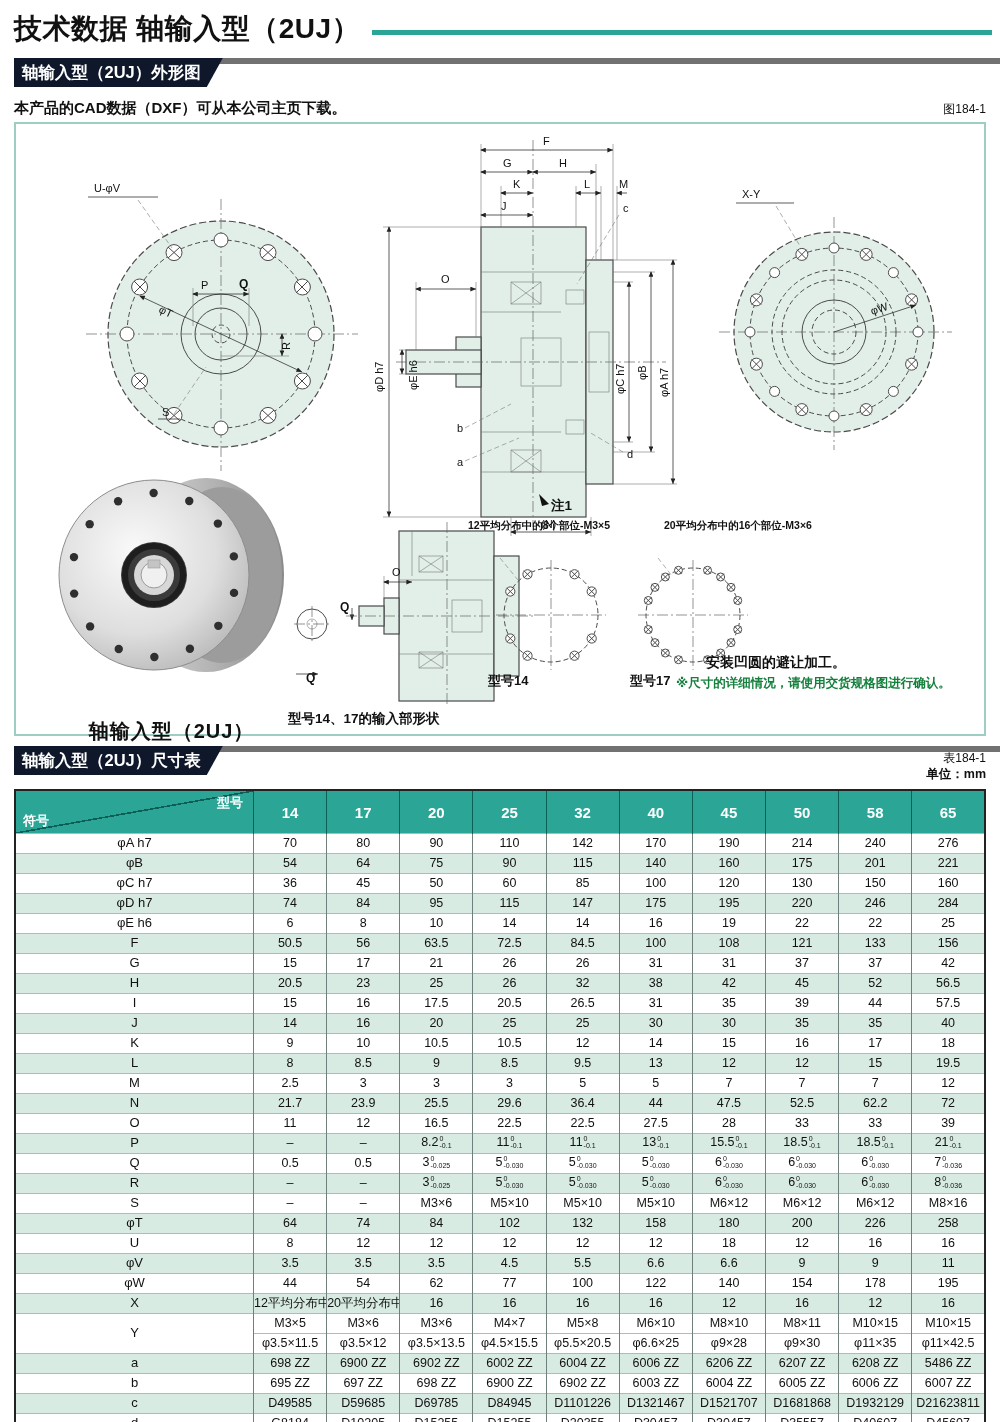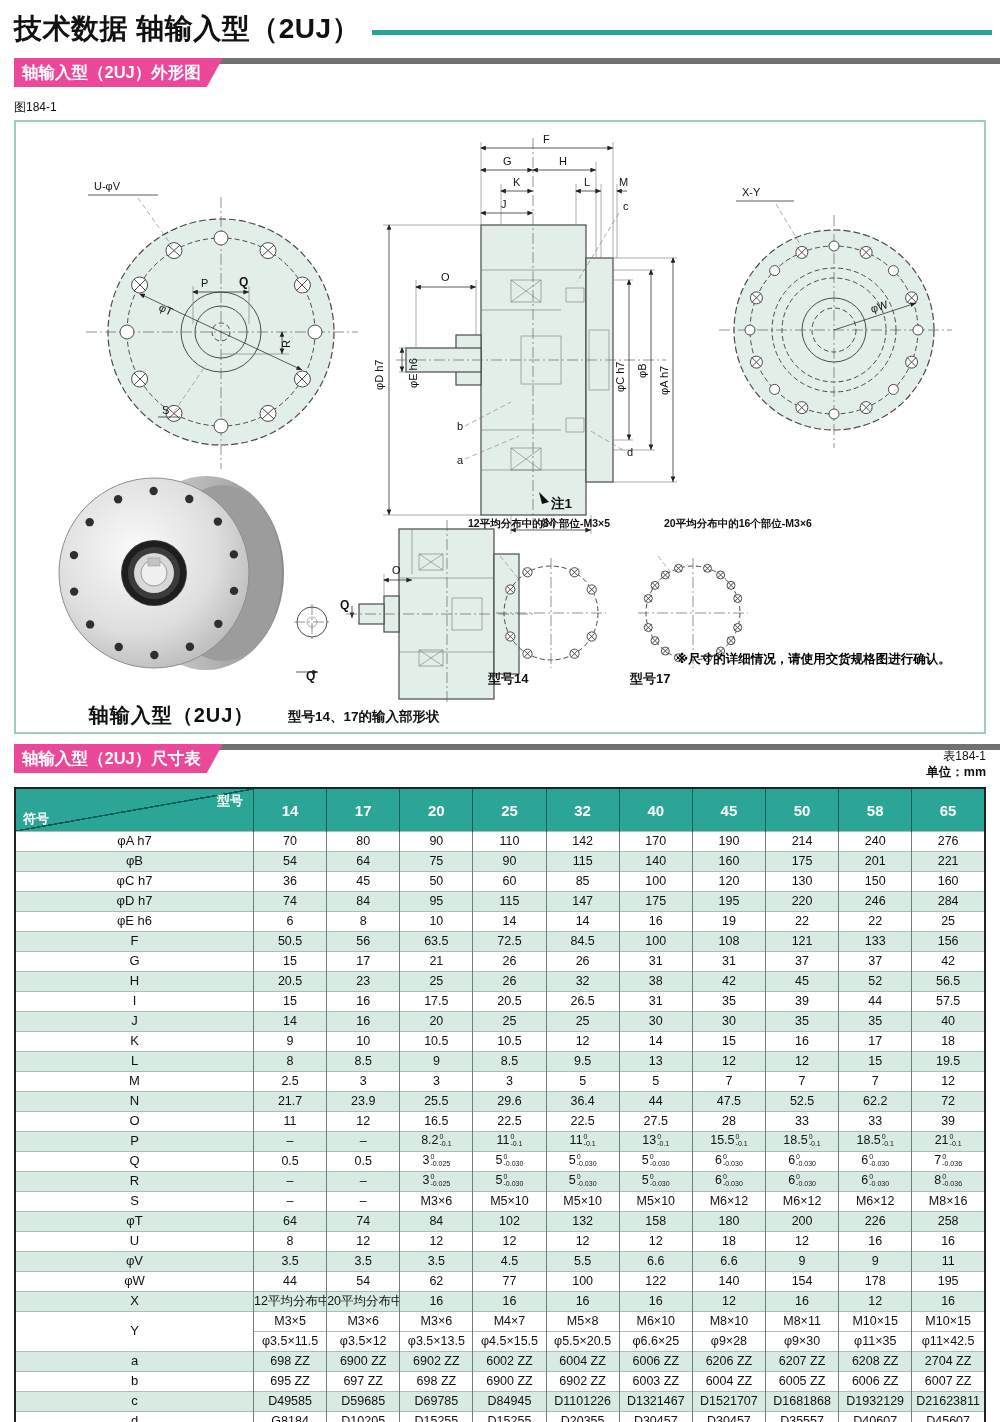--- a/index.html
+++ b/index.html
@@ -5,21 +5,21 @@
   html,body{margin:0;padding:0;background:#fff;}
   .page{position:relative;width:1000px;height:1422px;background:#fff;overflow:hidden;
         font-family:"Liberation Sans","DejaVu Sans",sans-serif;color:#111;}
   
   .title-row{display:flex;align-items:center;padding:10px 8px 0 14px;}
   .page-title{font-size:28px;font-weight:bold;margin:0;white-space:nowrap;letter-spacing:0.5px;}
   .title-line{flex:1;height:5px;background:#2aa596;margin-left:12px;margin-top:6px;}
   
   .section-bar{position:relative;height:32px;margin-top:10px;}
   .section-bar .graybar{position:absolute;left:14px;right:0;top:0;height:6px;background:#717171;}
-  .section-label{position:absolute;left:14px;top:0;height:29px;line-height:29px;background:#ec4899;color:#fff;
+  .section-label{position:absolute;left:14px;top:0;height:29px;line-height:29px;background:#0f172a;color:#fff;
     font-size:16.5px;font-weight:bold;padding:0 22px 0 8px;
     clip-path:polygon(0 0,100% 0,calc(100% - 16px) 100%,0 100%);}
   .table-refs{position:absolute;right:14px;top:4px;text-align:right;font-size:12px;line-height:1.35;}
   .table-refs .unit{font-weight:bold;font-size:12.5px;}
   
   .cad-row{display:flex;justify-content:space-between;align-items:flex-end;margin:9px 14px 4px 14px;}
   .cad-note{font-size:15px;font-weight:bold;}
   .fig-ref{font-size:12px;}
   
   .figure-box{position:relative;margin:0 14px;height:610px;border:2px solid #9ecdc3;background:#fff;}
@@ -31,21 +31,21 @@
   .cl{stroke:#666;fill:none;stroke-width:0.7;stroke-dasharray:11 3 2 3;}
   .dash{stroke-dasharray:5 3;}
   text.dl{font-size:11px;fill:#111;}
   text.dlb{font-size:12px;font-weight:bold;fill:#111;}
   .hole-note{position:absolute;font-size:10.5px;font-weight:bold;white-space:nowrap;}
   .model-cap{position:absolute;font-size:13px;font-weight:bold;}
   .shape-cap{position:absolute;font-size:13.5px;font-weight:bold;}
   .photo-cap{position:absolute;font-size:20px;font-weight:bold;text-align:center;letter-spacing:1px;}
   .fig-notes{position:absolute;font-size:14px;font-weight:bold;line-height:1.55;}
   .fig-notes .indent{padding-left:30px;}
-  .fig-notes .teal{color:#000000;font-size:12.5px;}
+  .fig-notes .teal{color:#15803d;font-size:12.5px;}
   
   table.dim{border-collapse:collapse;table-layout:fixed;width:972px;margin:3px 14px 0 14px;border:2px solid #222;}
   table.dim thead th{background:#2aa596;color:#fff;font-weight:bold;font-size:15px;height:42px;
     border-left:1px solid #0c6157;padding:0;}
   th.corner{position:relative;background:#2aa596;text-decoration:underline;}
   th.corner .diag{position:absolute;inset:0;
     background:linear-gradient(to bottom right,transparent calc(50% - 0.8px),#0c5f57 calc(50% - 0.8px),#0c5f57 calc(50% + 0.8px),transparent calc(50% + 0.8px));}
   th.corner .ct{position:absolute;top:3px;right:10px;font-size:13px;z-index:1;}
   th.corner .cb{position:absolute;bottom:3px;left:7px;font-size:13px;z-index:1;}
   table.dim tbody td{border-left:1px solid #6f7f7b;border-top:1px solid #aebcb7;text-align:center;
@@ -86,20 +86,21 @@
     <h1 class="page-title">技术数据 轴输入型（2UJ）</h1>
     <div class="title-line"></div>
   </div>
 
   <div class="section-bar">
     <div class="graybar"></div>
     <div class="section-label">轴输入型（2UJ）外形图</div>
   </div>
 
   <div class="cad-row">
+    <div class="cad-note">本产品的CAD数据（DXF）可从本公司主页下载。</div>
     <div class="fig-ref">图184-1</div>
   </div>
 
   <div class="figure-box">
 
     <svg style="left:30px;top:40px" width="330" height="330" viewBox="0 0 330 330">
       <circle cx="175" cy="170" r="113" class="fillp" stroke-dasharray="7 3"></circle>
       <line x1="40" y1="170" x2="312" y2="170" class="cl"></line>
       <line x1="175" y1="35" x2="175" y2="307" class="cl"></line>
       <circle cx="175" cy="170" r="94" class="ln dash"></circle>
@@ -330,21 +331,21 @@
           <circle cx="135.25309253952125" cy="28.96474173476564" r="4.2"></circle>
           <circle cx="163.8846335580457" cy="51.59228078241342" r="4.2"></circle>
           <circle cx="179.86303940678536" cy="84.40174909540555" r="4.2"></circle>
         </g>
       <circle cx="100" cy="103" r="33" fill="#3b3b3b"></circle>
       <circle cx="100" cy="103" r="29" fill="none" stroke="#1e1e1e" stroke-width="6"></circle>
       <circle cx="100" cy="103" r="20" fill="#d8d8d8"></circle>
       <circle cx="100" cy="103" r="13" fill="#f0f0f0" stroke="#9a9a9a"></circle>
       <rect x="94" y="88" width="12" height="8" fill="#c4c4c4" stroke="#9a9a9a" stroke-width="0.6"></rect>
     </svg>
-    <div class="photo-cap" style="left:38px;top:580px;width:235px">轴输入型（2UJ）</div>
+    <div class="photo-cap" style="left:38px;top:594px;width:235px">轴输入型（2UJ）</div>
 
     <svg style="left:268px;top:392px" width="335" height="192" viewBox="0 0 335 192">
       <circle cx="28" cy="108" r="15" class="ln"></circle>
       <circle cx="28" cy="108" r="5" class="thin"></circle>
       <line x1="10" y1="108" x2="46" y2="108" class="cl"></line>
         <line x1="28" y1="90" x2="28" y2="126" class="cl"></line>
       <text x="56" y="95" class="dlb">Q</text>
       <line x1="68" y1="92" x2="68" y2="104" class="dim" marker-end="url(#ae)"></line>
       <text x="22" y="166" class="dlb">Q</text>
       <line x1="12" y1="158" x2="34" y2="158" class="dim" marker-end="url(#ae)"></line>
@@ -461,20 +462,21 @@
           <line x1="104.49965626587222" y1="49.67620126437746" x2="110.89965626587222" y2="43.276201264377455"></line>
         </g>
       <line x1="28" y1="4" x2="42" y2="22" class="thin dash"></line>
     </svg>
     <div class="model-cap" style="left:614px;top:548px;width:126px">型号17</div>
 
     <div class="hole-note" style="left:452px;top:395px">12平均分布中的8个部位-M3×5</div>
     <div class="hole-note" style="left:648px;top:395px">20平均分布中的16个部位-M3×6</div>
 
     <div class="fig-notes" style="left:660px;top:528px;width:300px">
+      <div class="indent">安装凹圆的避让加工。</div>
       <div class="teal">※尺寸的详细情况，请使用交货规格图进行确认。</div>
     </div>
   </div>
 
   <div class="section-bar" style="height:40px">
     <div class="graybar"></div>
     <div class="section-label">轴输入型（2UJ）尺寸表</div>
     <div class="table-refs">
       <div>表184-1</div>
       <div class="unit">单位：mm</div>
@@ -915,21 +917,21 @@
           <td class="lab">a</td>
           <td>698 ZZ</td>
           <td class="xsmall">6900 ZZ</td>
           <td class="xsmall">6902 ZZ</td>
           <td class="xsmall">6002 ZZ</td>
           <td class="xsmall">6004 ZZ</td>
           <td class="xsmall">6006 ZZ</td>
           <td class="xsmall">6206 ZZ</td>
           <td class="xsmall">6207 ZZ</td>
           <td class="xsmall">6208 ZZ</td>
-          <td class="xsmall">2704 ZZ</td>
+          <td class="xsmall">5486 ZZ</td>
         </tr>
         <tr>
           <td class="lab">b</td>
           <td>695 ZZ</td>
           <td>697 ZZ</td>
           <td>698 ZZ</td>
           <td class="xsmall">6900 ZZ</td>
           <td class="xsmall">6902 ZZ</td>
           <td class="xsmall">6003 ZZ</td>
           <td class="xsmall">6004 ZZ</td>

